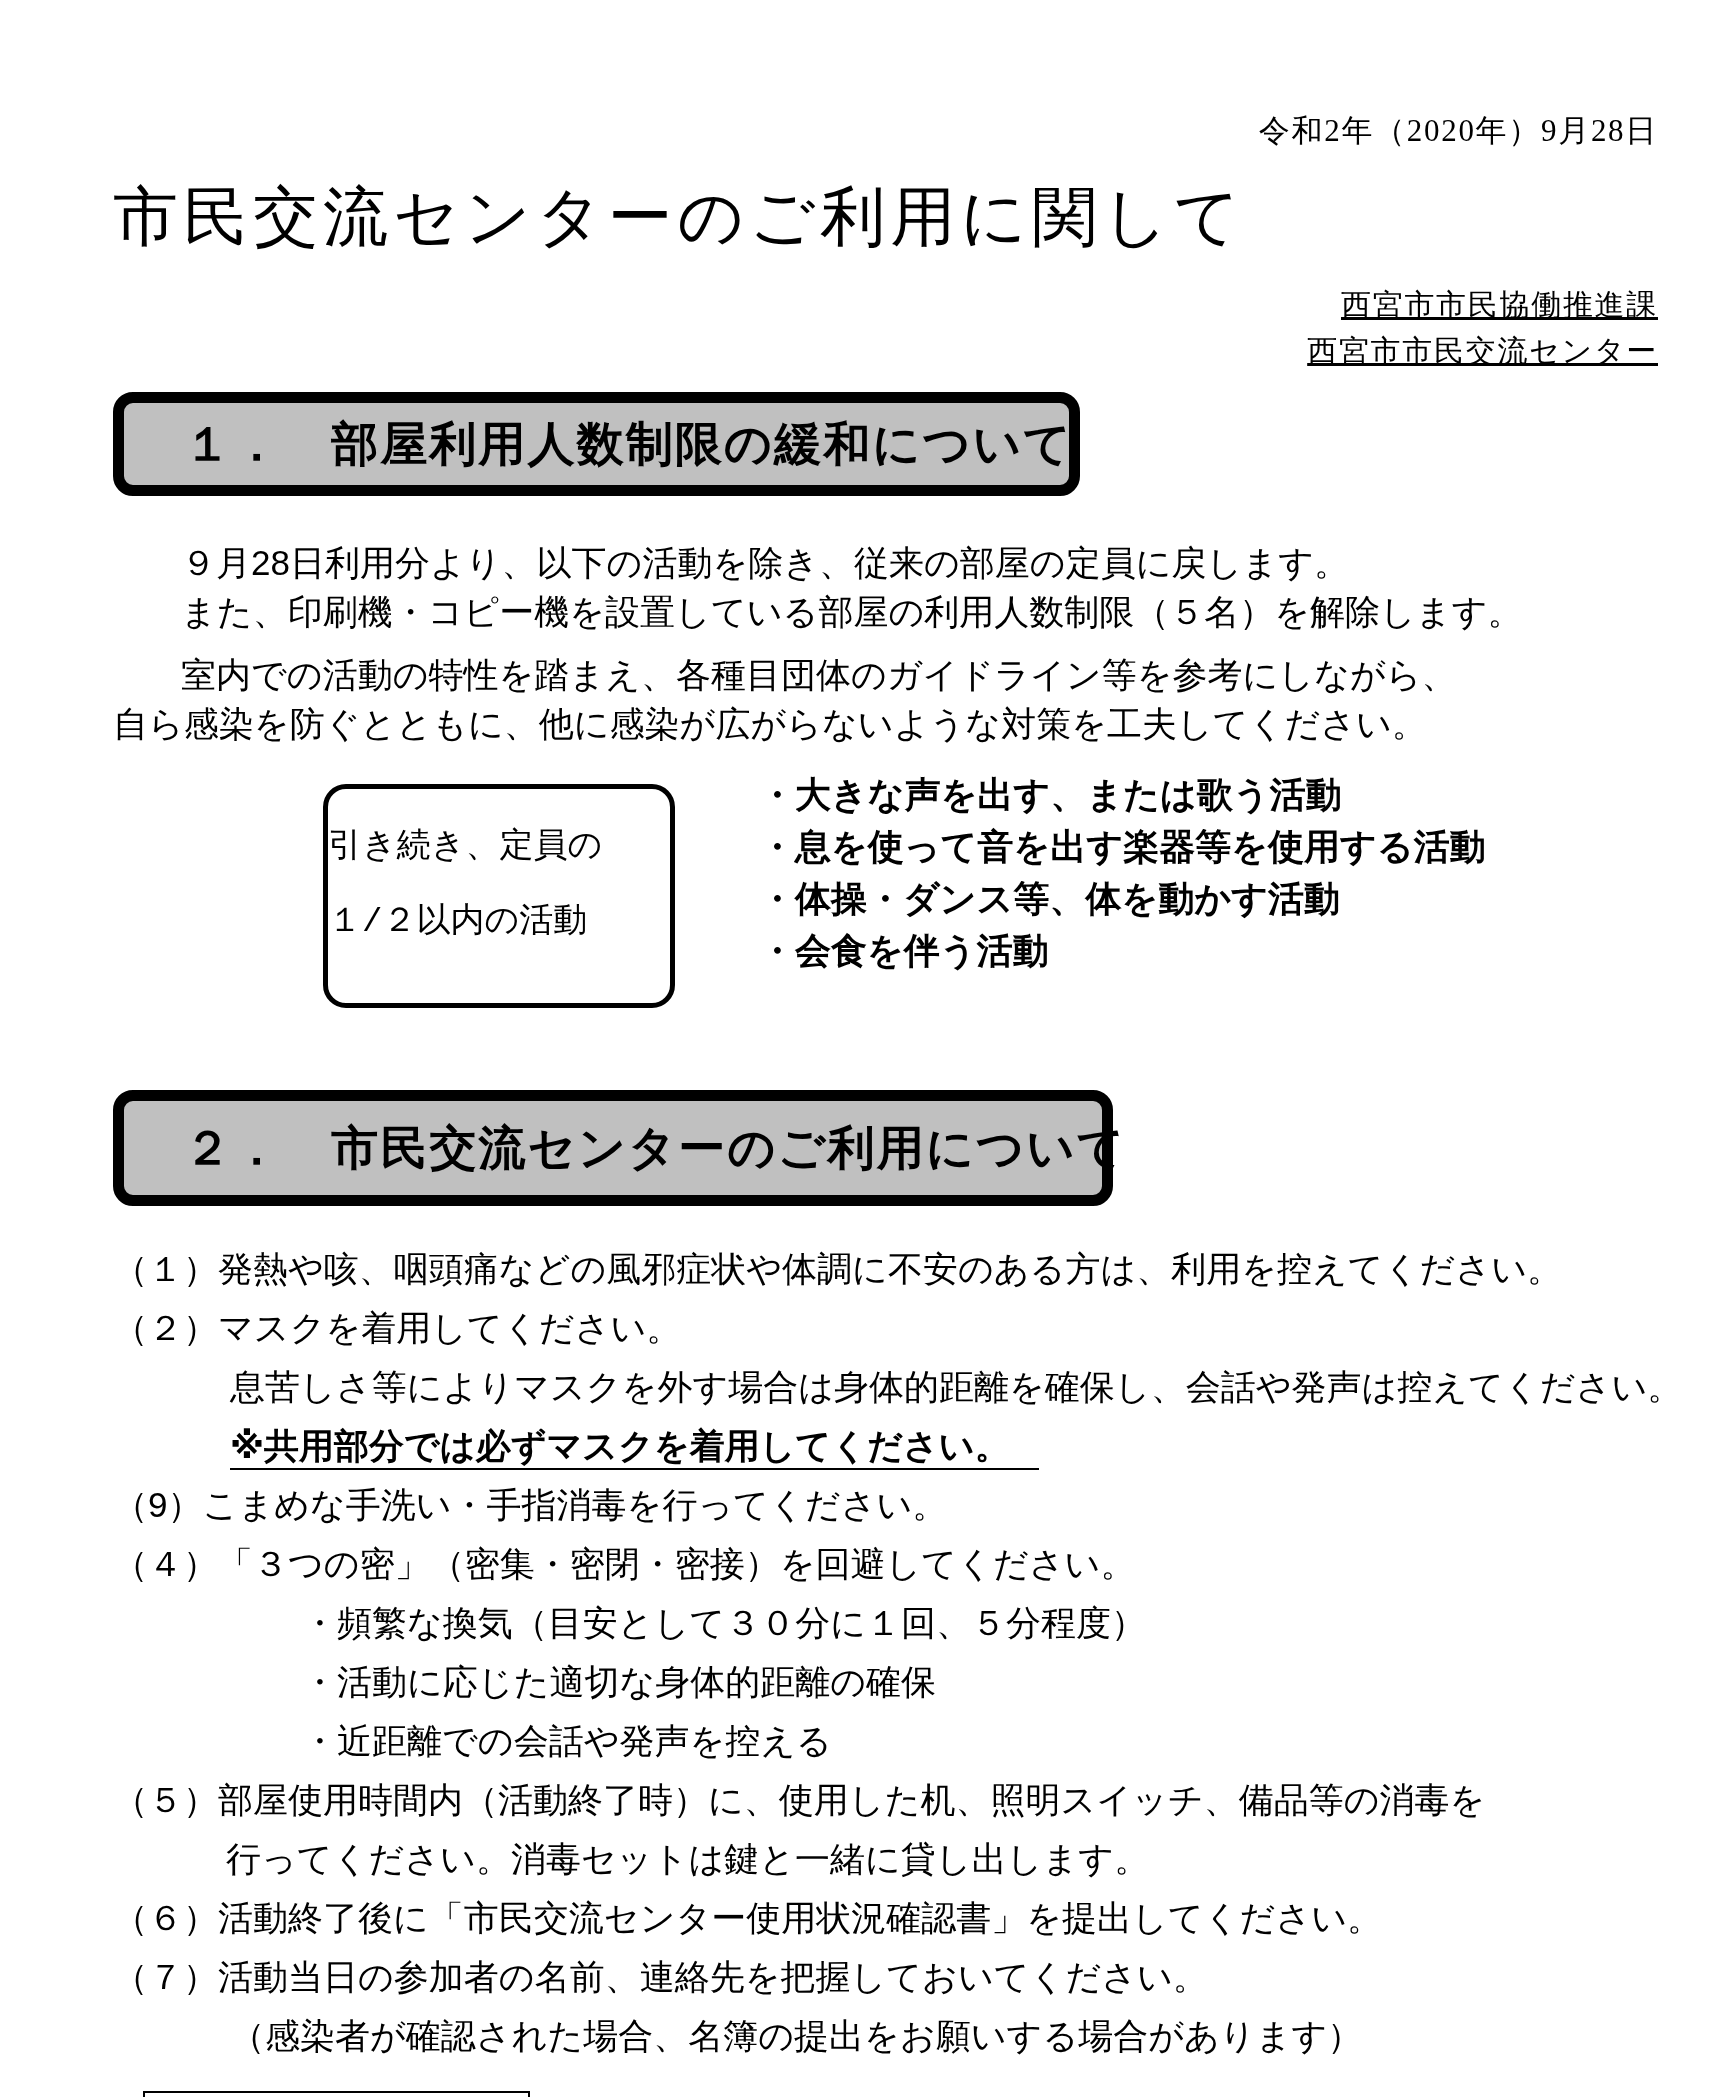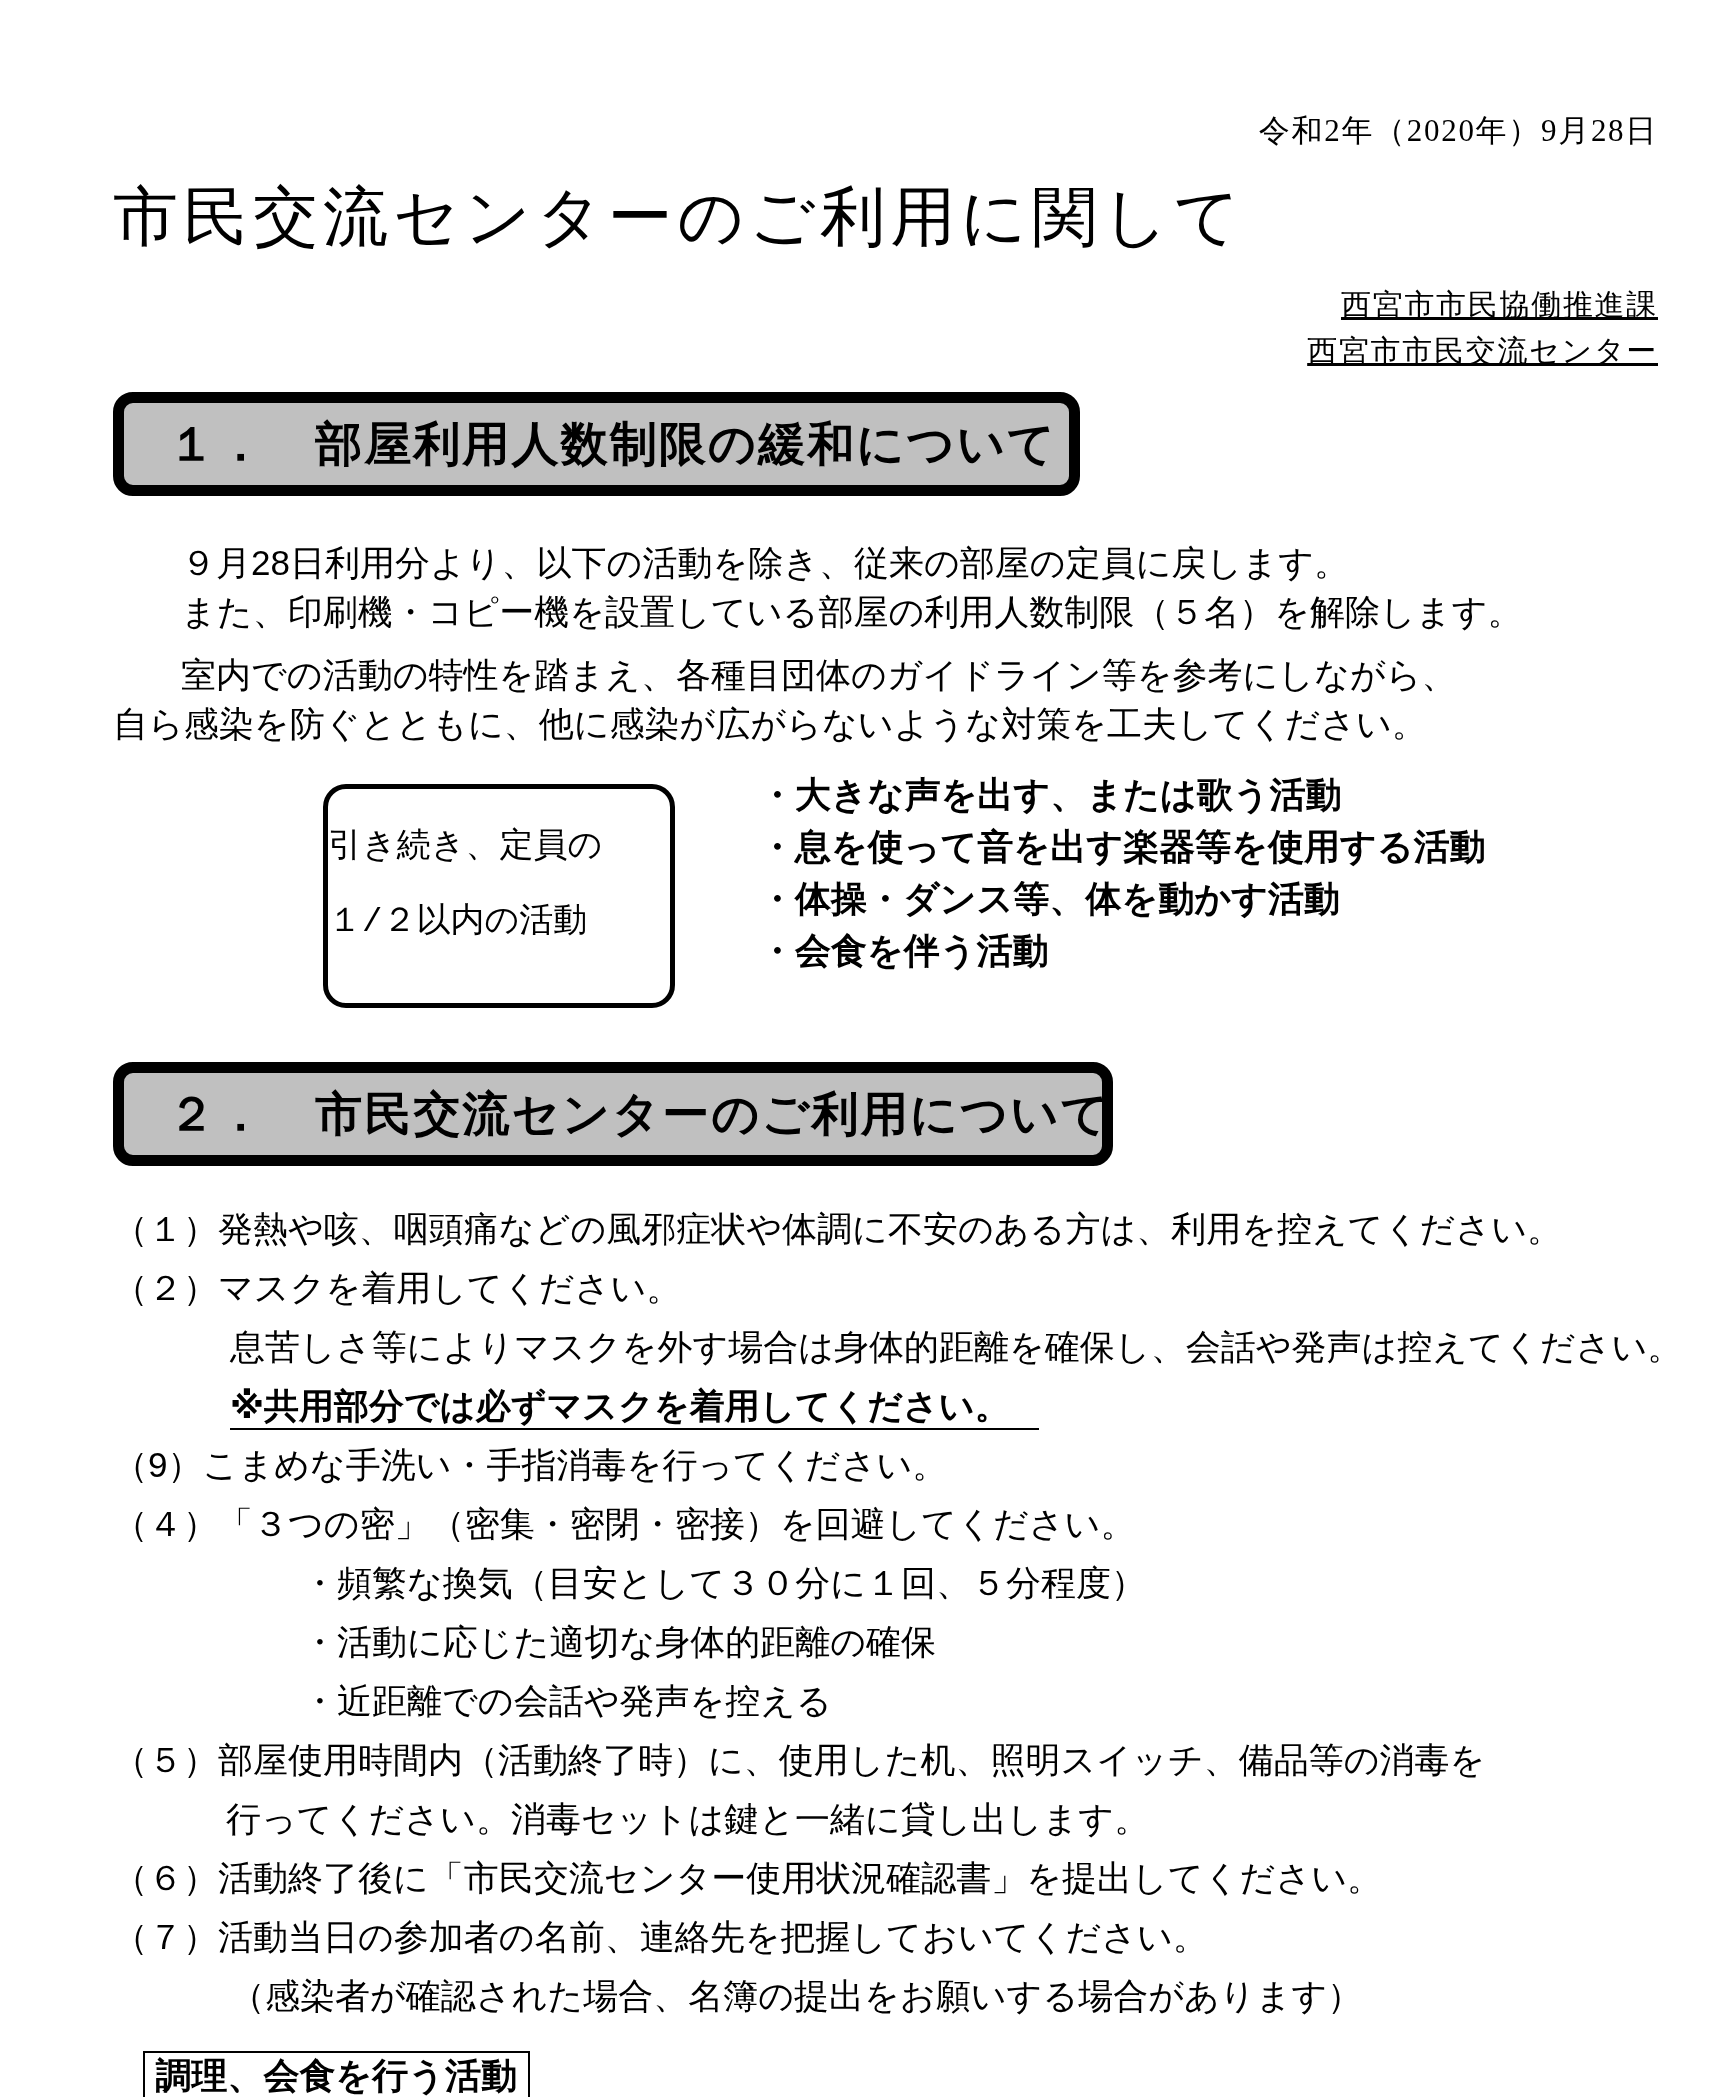--- a/index.html
+++ b/index.html
@@ -28,24 +28,24 @@
   .attribution{
     margin-top:30px;text-align:right;
     font-family:"Liberation Serif","DejaVu Serif",serif;
     font-size:30px;line-height:46px;letter-spacing:1.7px;text-decoration:underline;
   }
   
   .heading-box{
     box-sizing:border-box;display:flex;align-items:center;
     border:11px solid #000;border-radius:20px;background:#c0c0c0;
     font-weight:bold;font-size:47px;letter-spacing:2.1px;
-    padding-left:44px;
+    padding-left:60px;
   }
   .heading-box.s1{width:967px;height:104px;margin-top:18px;}
-  .heading-box.s2{width:1000px;height:104px;margin-top:54px;}
+  .heading-box.s2{width:1000px;height:116px;margin-top:82px;}
   
   .para{margin-top:42px;font-size:35px;}
   .para .line{line-height:49px;}
   .para .gap{margin-top:14px;}
   .ind-a{padding-left:68px;}
   
   .capacity-row{display:flex;align-items:flex-start;margin-top:20.6px;}
   .capacity-box{
     box-sizing:border-box;flex:0 0 auto;
     margin-left:210px;margin-top:15.5px;

